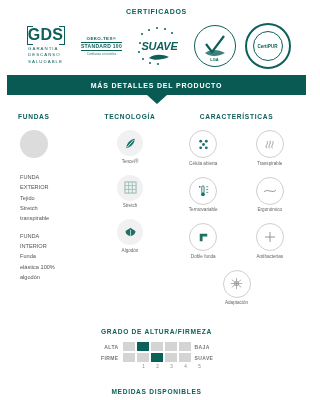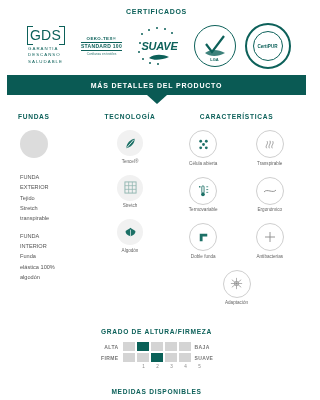--- a/index.html
+++ b/index.html
@@ -52,22 +52,22 @@
   }
   .gds-mark {
     position: relative;
     width: 38px;
     height: 17px;
     display: flex;
     align-items: center;
     justify-content: center;
   }
   .gds-mark .gds-text {
-    font-size: 14px;
-    font-weight: normal;
+    font-size: 16px;
+    font-weight: bold;
     letter-spacing: 0.3px;
     color: #0d615a;
     line-height: 1;
   }
   .gds-mark::before, .gds-mark::after {
     content: "";
     position: absolute;
     width: 5px;
     height: 100%;
     border: 1.2px solid #0d615a;

